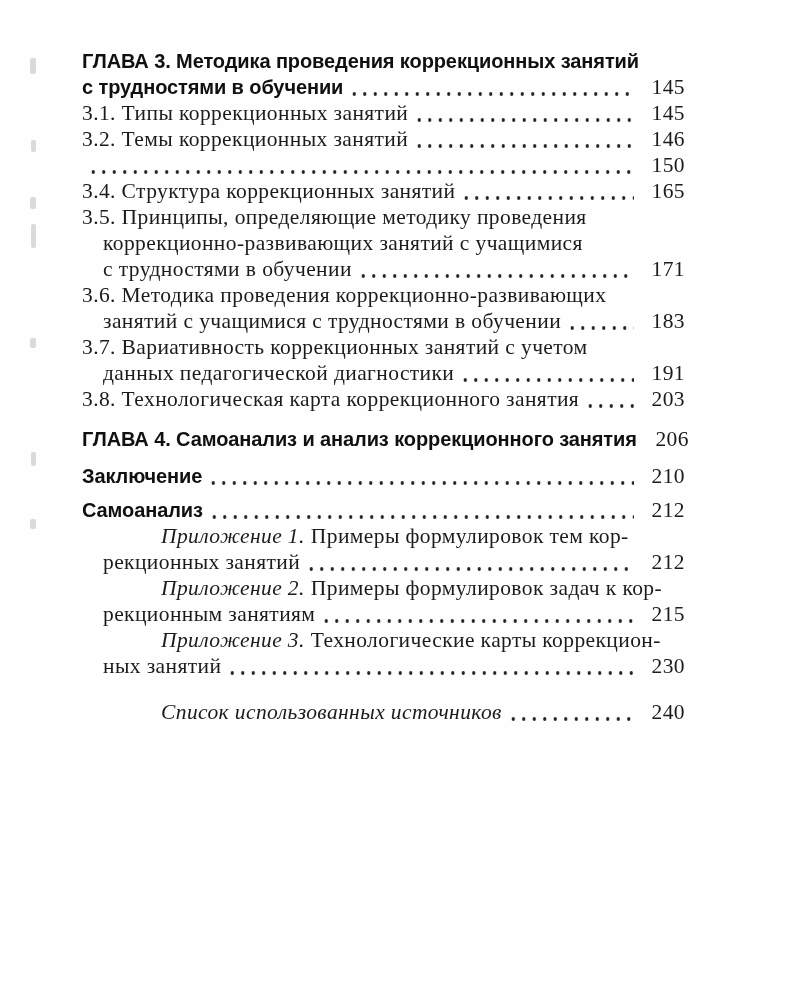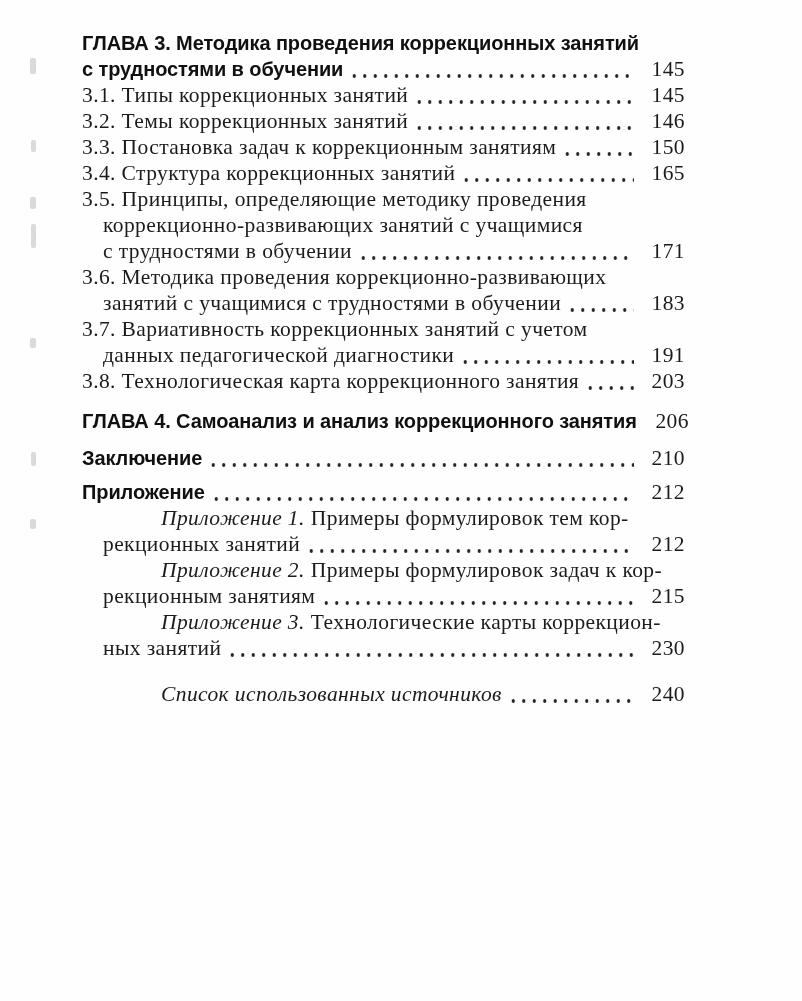--- a/index.html
+++ b/index.html
@@ -10,21 +10,21 @@
   #book-page {
     position: relative;
     width: 802px;
     height: 1001px;
     background: #fefefe;
     overflow: hidden;
   }
   #toc {
     position: absolute;
     left: 82px;
-    top: 30px;
+    top: 48px;
     right: 117px;
   }
   .ln {
     display: flex;
     align-items: baseline;
     height: 26px;
     line-height: 26px;
     white-space: nowrap;
   }
   .txt { flex: 0 0 auto; }
@@ -103,21 +103,20 @@
       <span class="pg">145</span>
     </div>
 
     <div class="ln serif">
       <span class="txt">3.2. Темы коррекционных занятий</span>
       <span class="dots"></span>
       <span class="pg">146</span>
     </div>
 
     <div class="ln serif">
-      <span class="txt">3.3. Постановка задач к коррекционным занятиям</span>
       <span class="dots"></span>
       <span class="pg">150</span>
     </div>
 
     <div class="ln serif">
       <span class="txt">3.4. Структура коррекционных занятий</span>
       <span class="dots"></span>
       <span class="pg">165</span>
     </div>
 
@@ -163,21 +162,21 @@
       <span class="pg">206</span>
     </div>
 
     <div class="ln sansb gap-b">
       <span class="txt">Заключение</span>
       <span class="dots"></span>
       <span class="pg">210</span>
     </div>
 
     <div class="ln sansb gap-c">
-      <span class="txt">Приложение</span>
+      <span class="txt">Самоанализ</span>
       <span class="dots"></span>
       <span class="pg">212</span>
     </div>
 
     <div class="ln serif ind2">
       <span class="txt it">Приложение 1.</span>
       <span class="txt rest">Примеры формулировок тем кор-</span>
     </div>
     <div class="ln serif ind1">
       <span class="txt">рекционных занятий</span>

